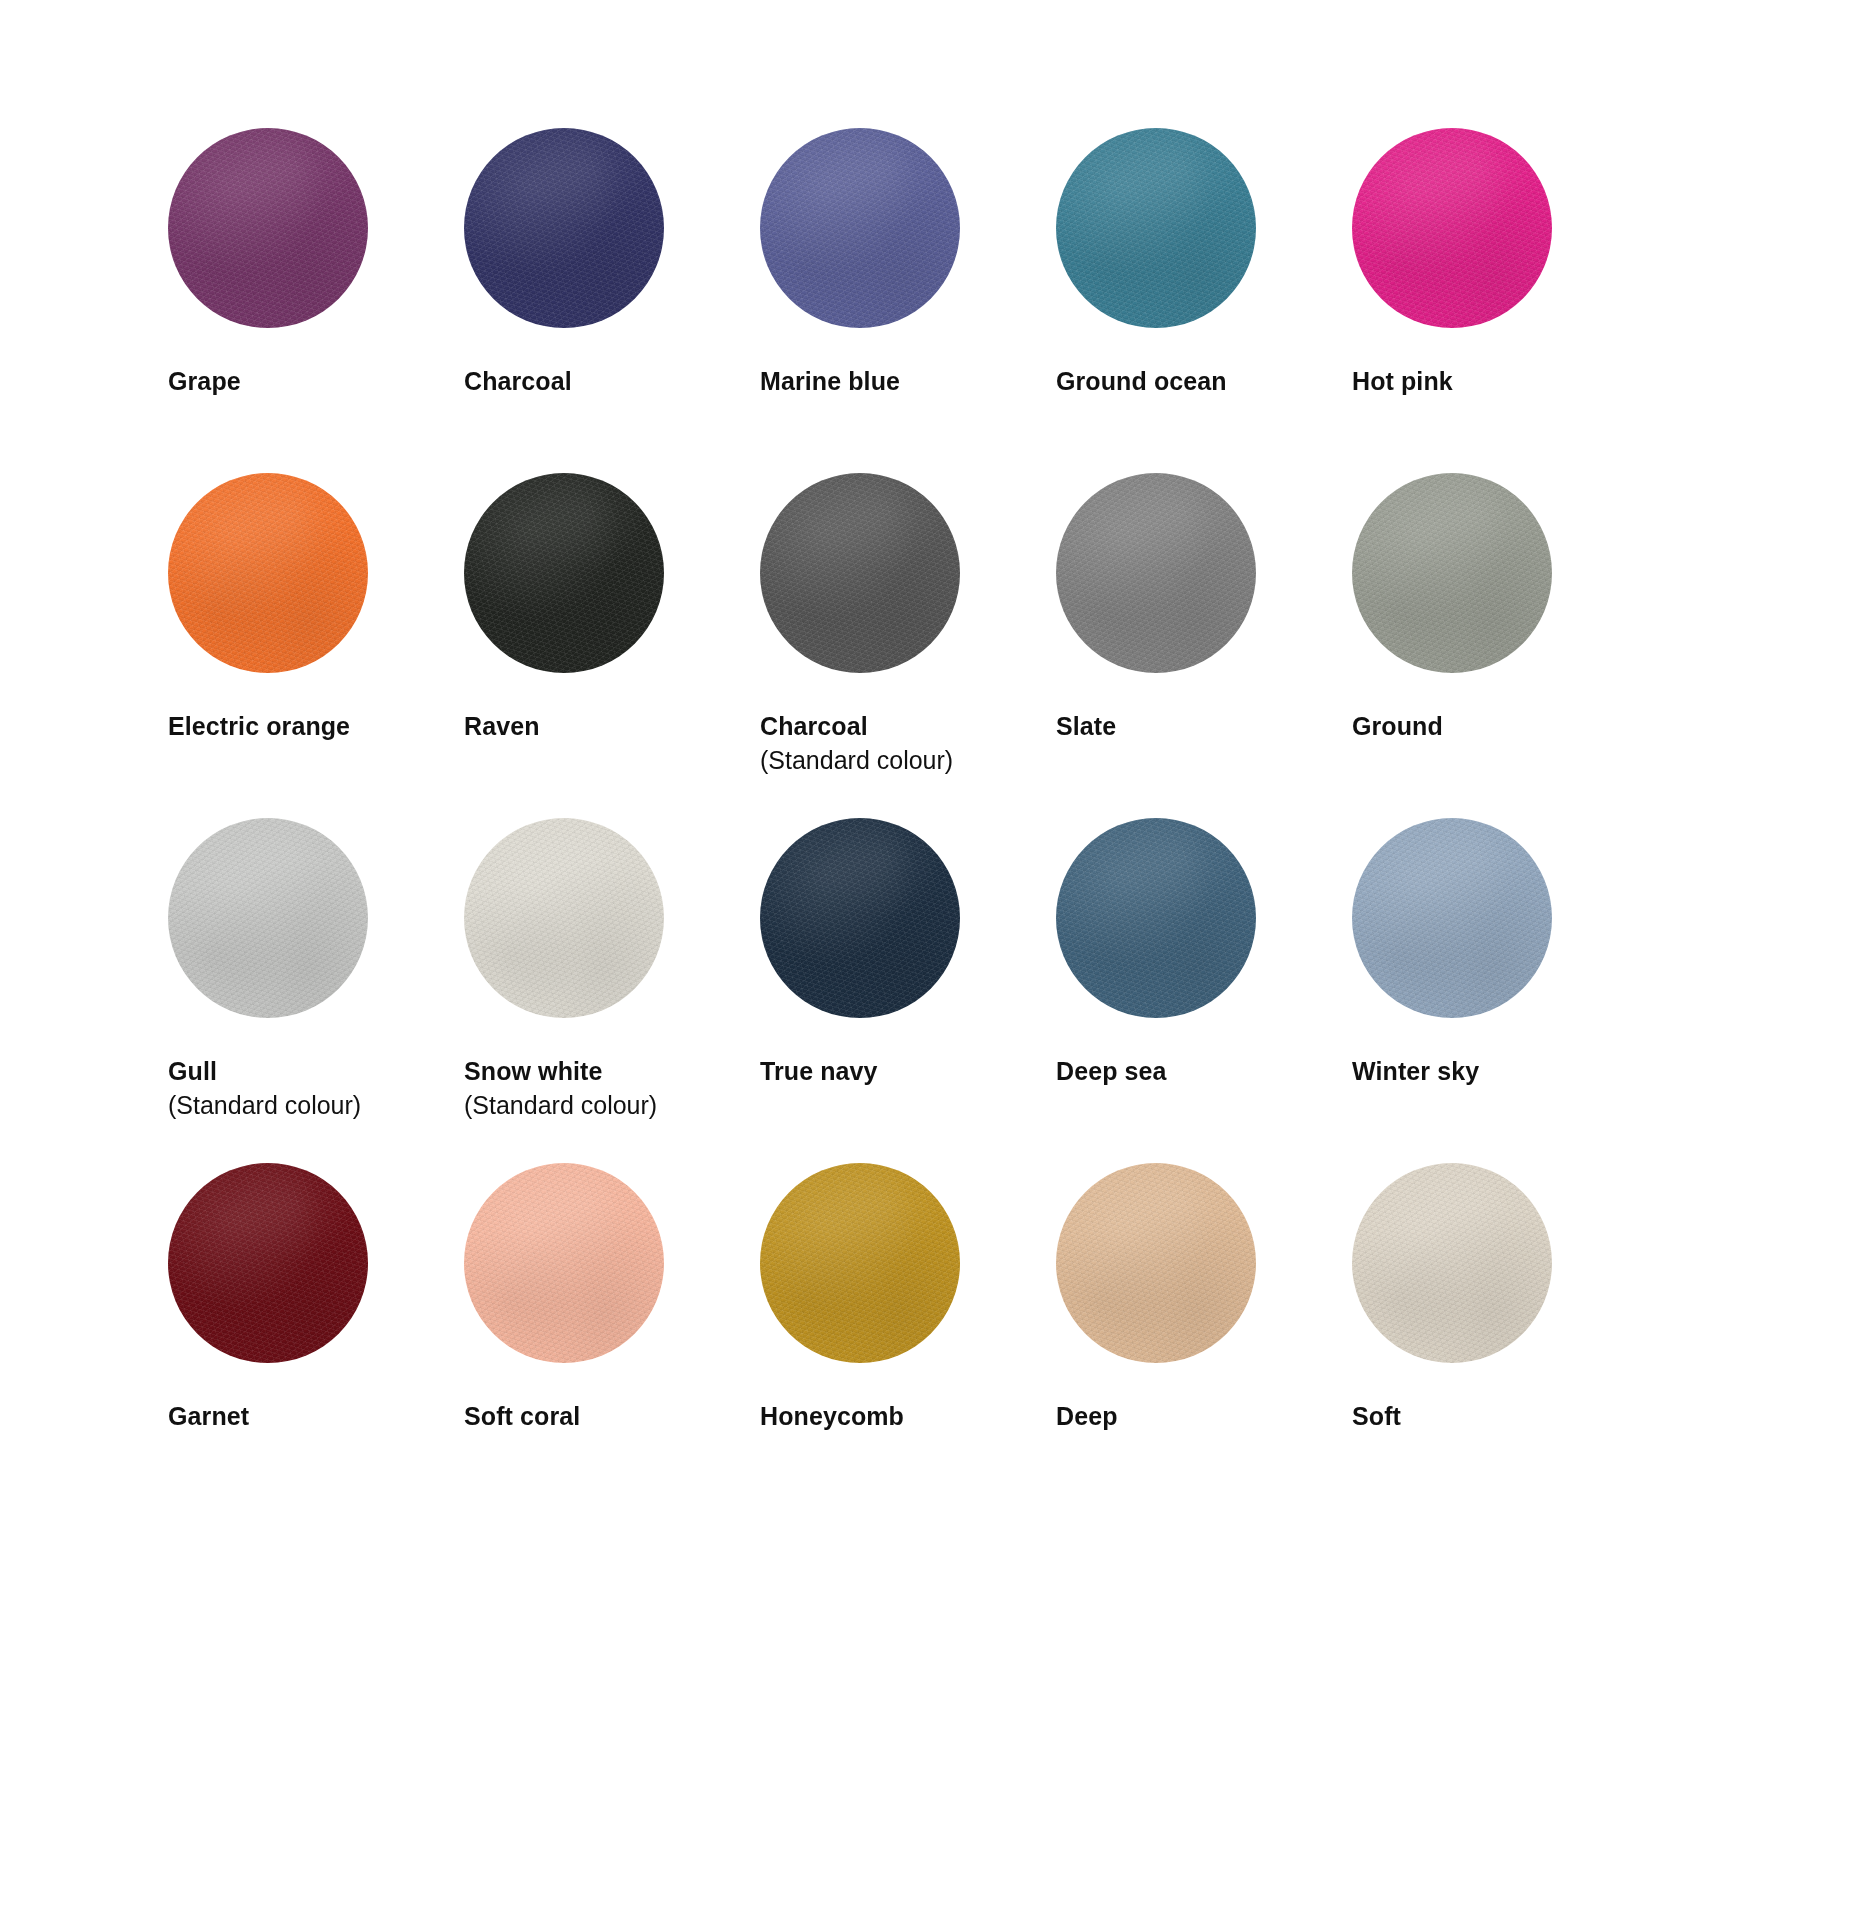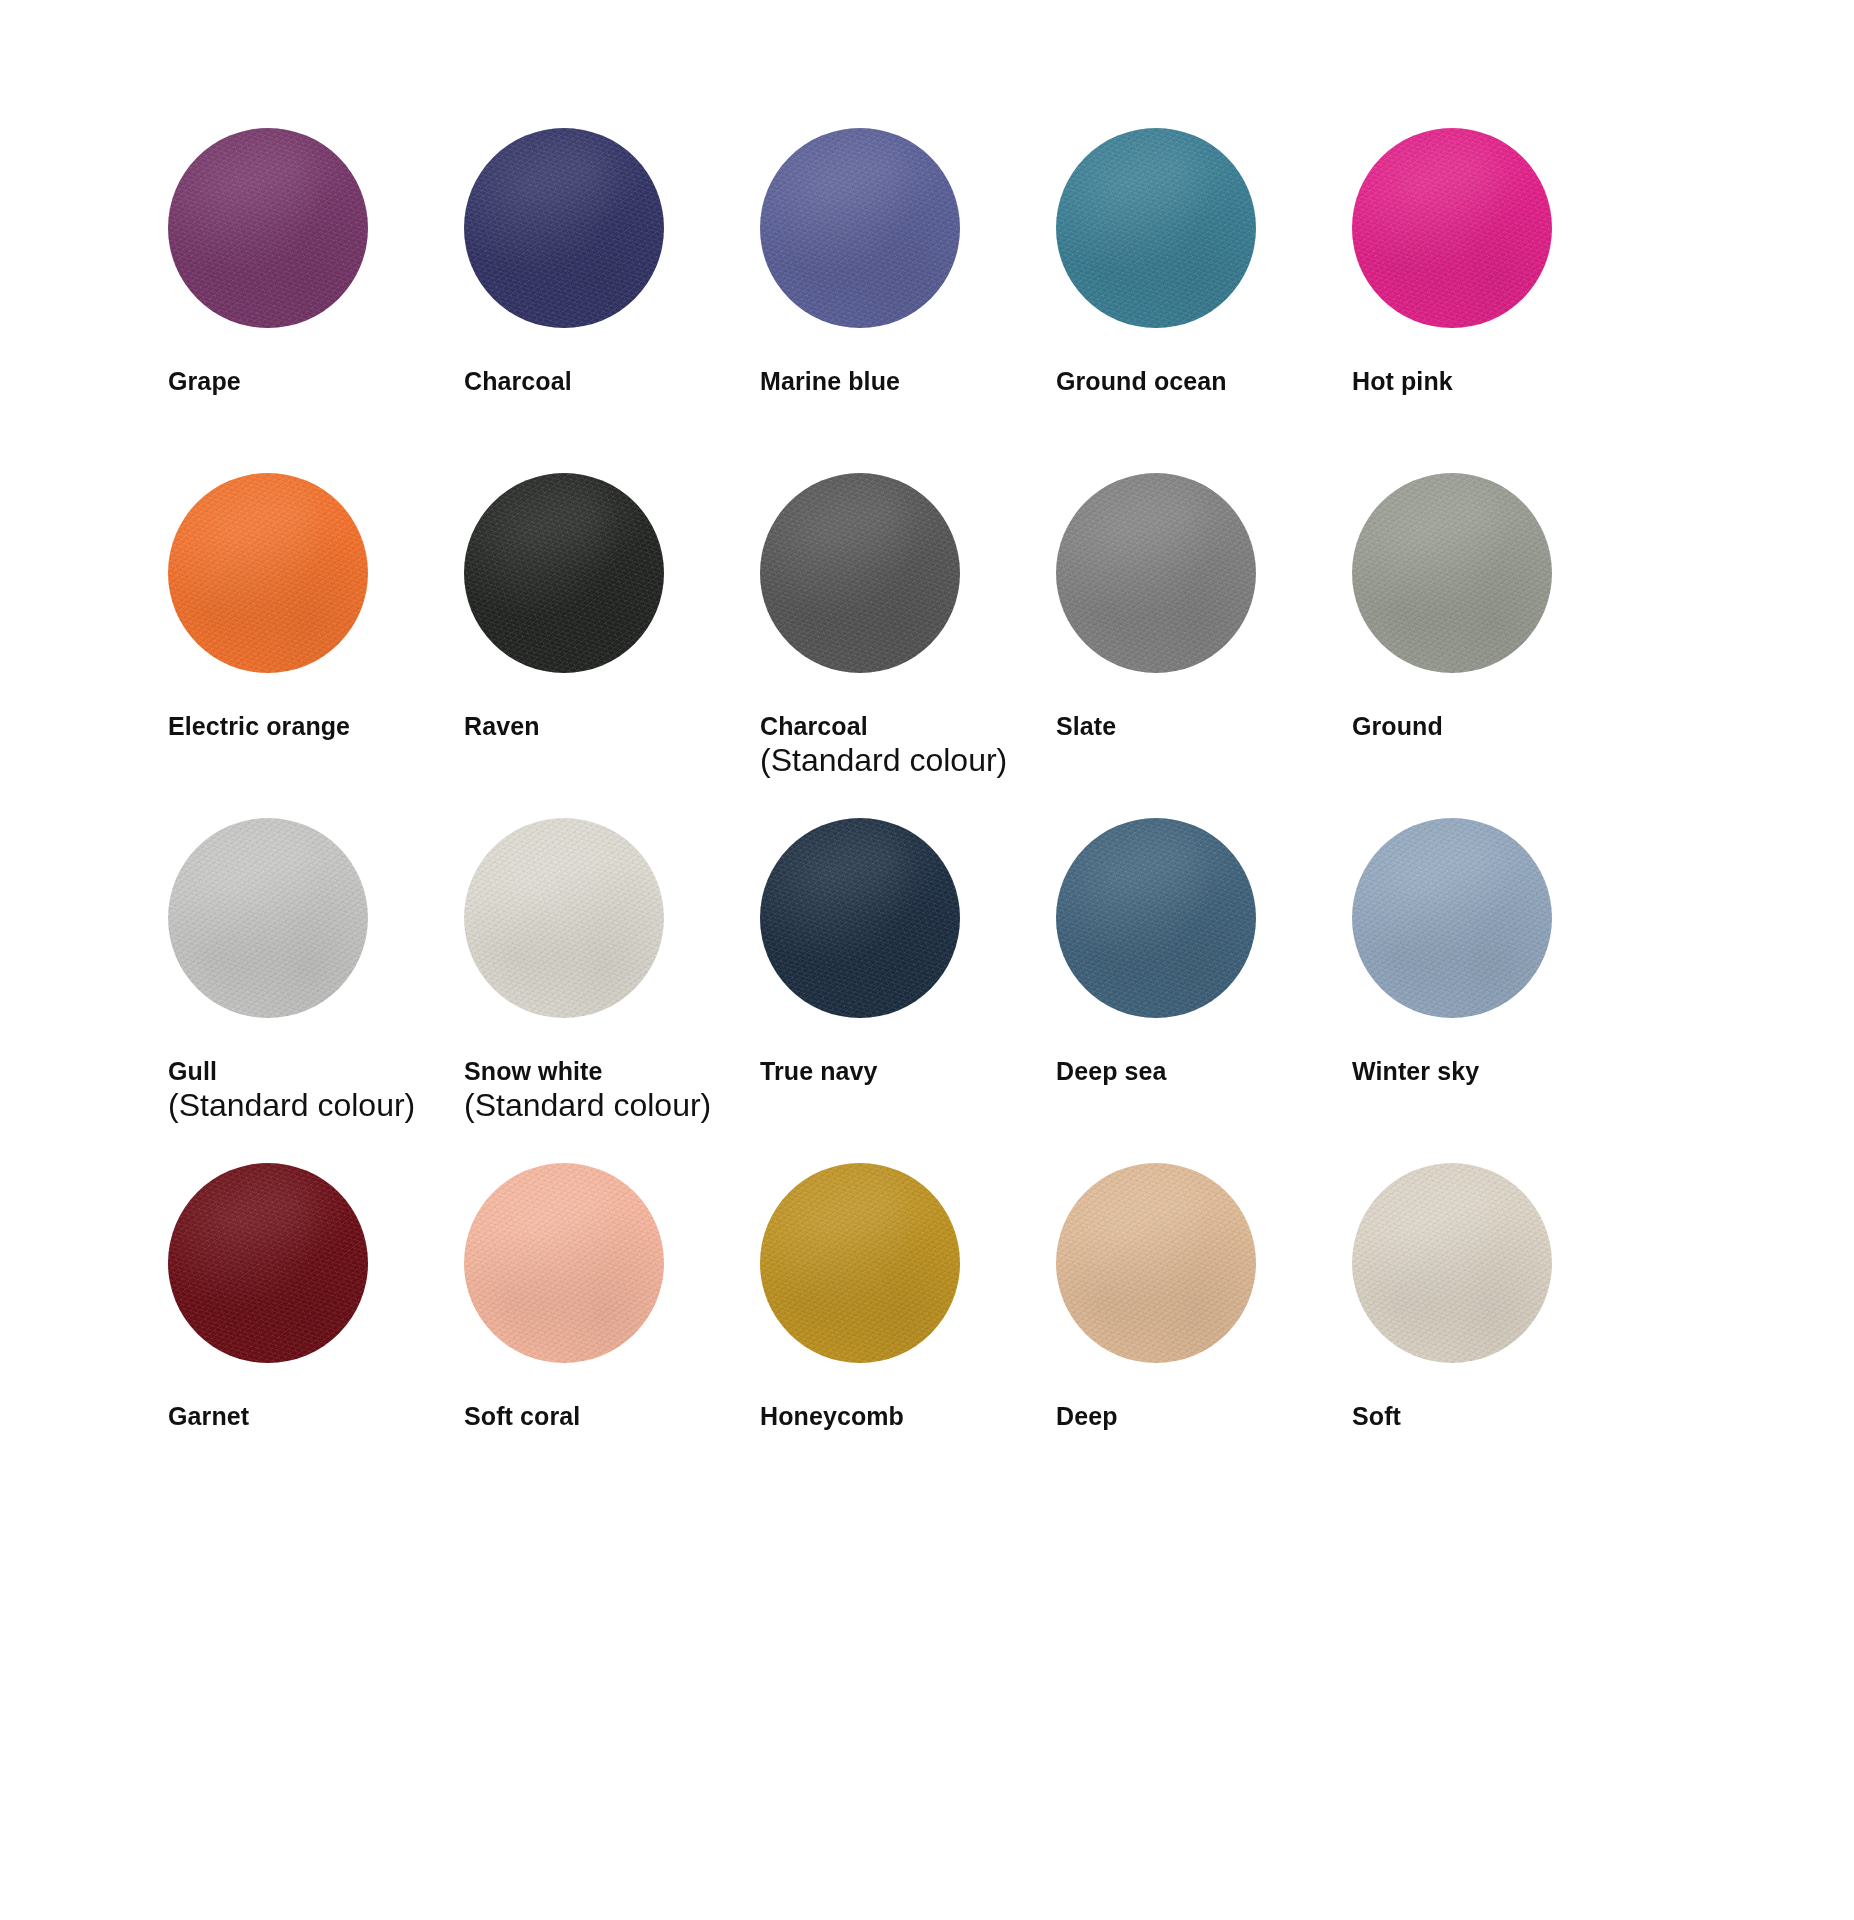--- a/index.html
+++ b/index.html
@@ -114,21 +114,21 @@
     font-size: 25px;
     font-weight: bold;
     line-height: 34px;
     text-align: center;
     color: #111111;
     letter-spacing: 0.1px;
     white-space: nowrap;
   }
 
   .swatch-note {
-    font-size: 32px;
+    font-size: 25px;
     font-weight: normal;
     line-height: 34px;
     text-align: center;
     color: #111111;
     white-space: nowrap;
   }
   .swatch-note:empty { display: none; }
 </style>
 </head>
 <body style="background: rgb(255, 255, 255);">

